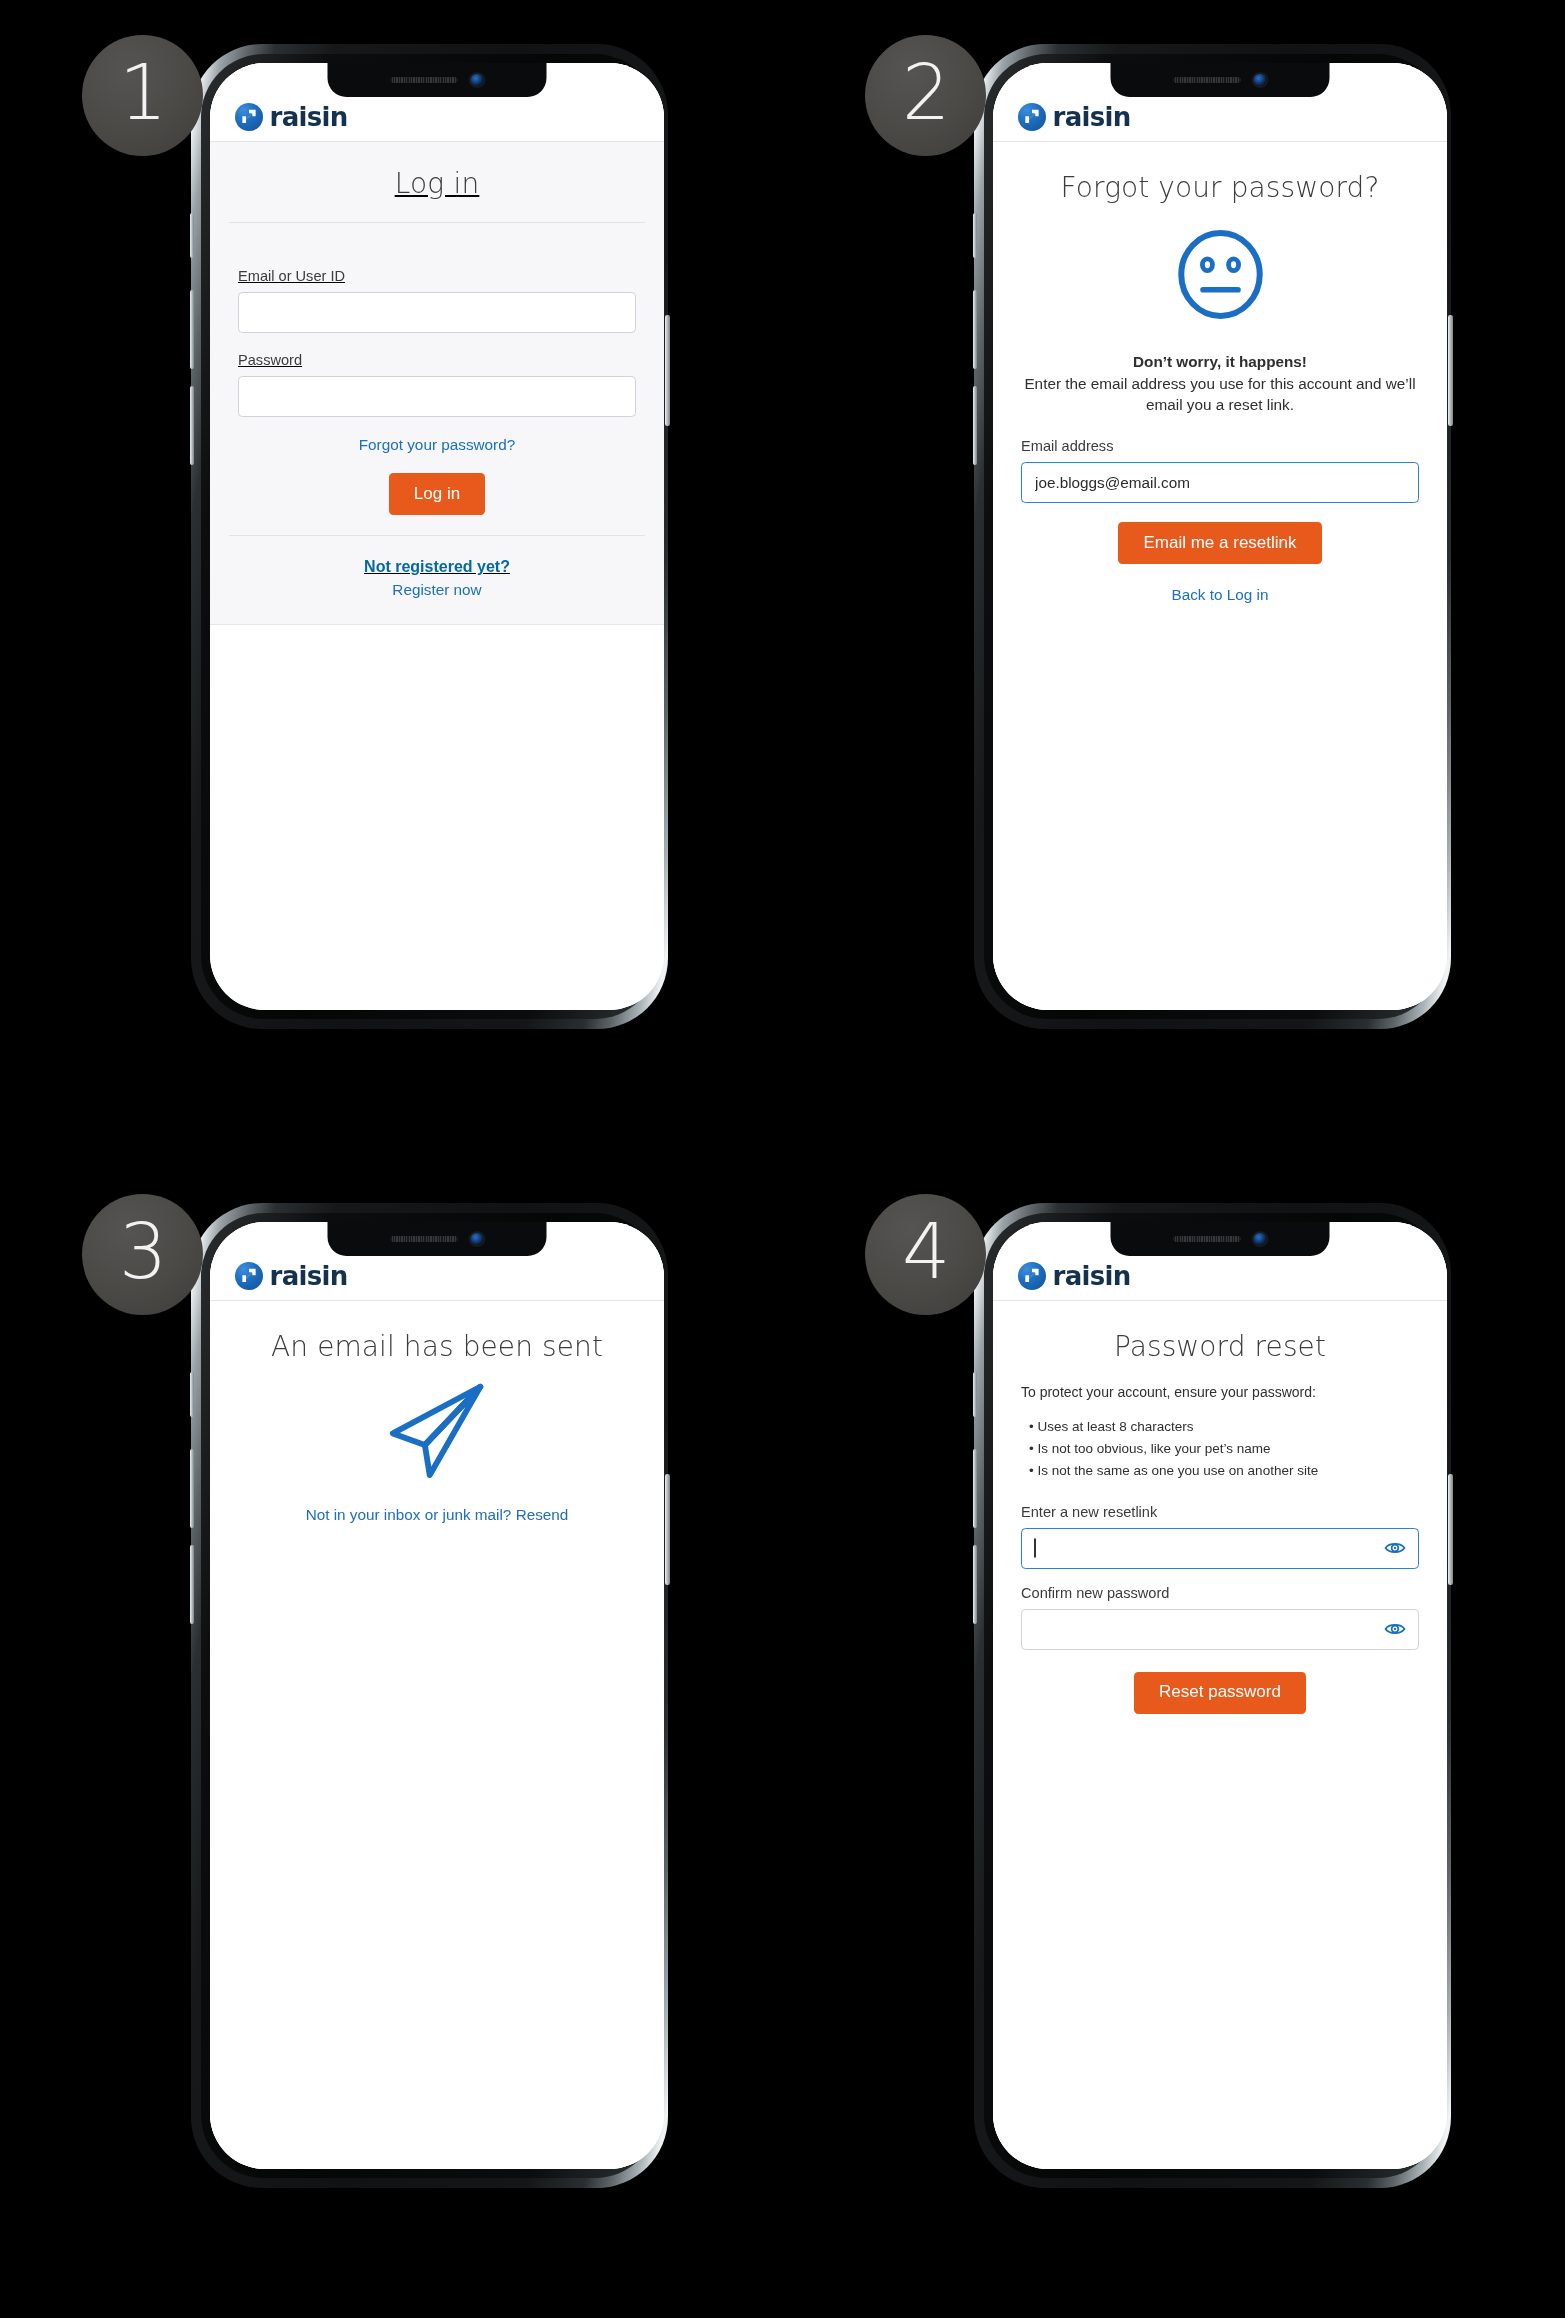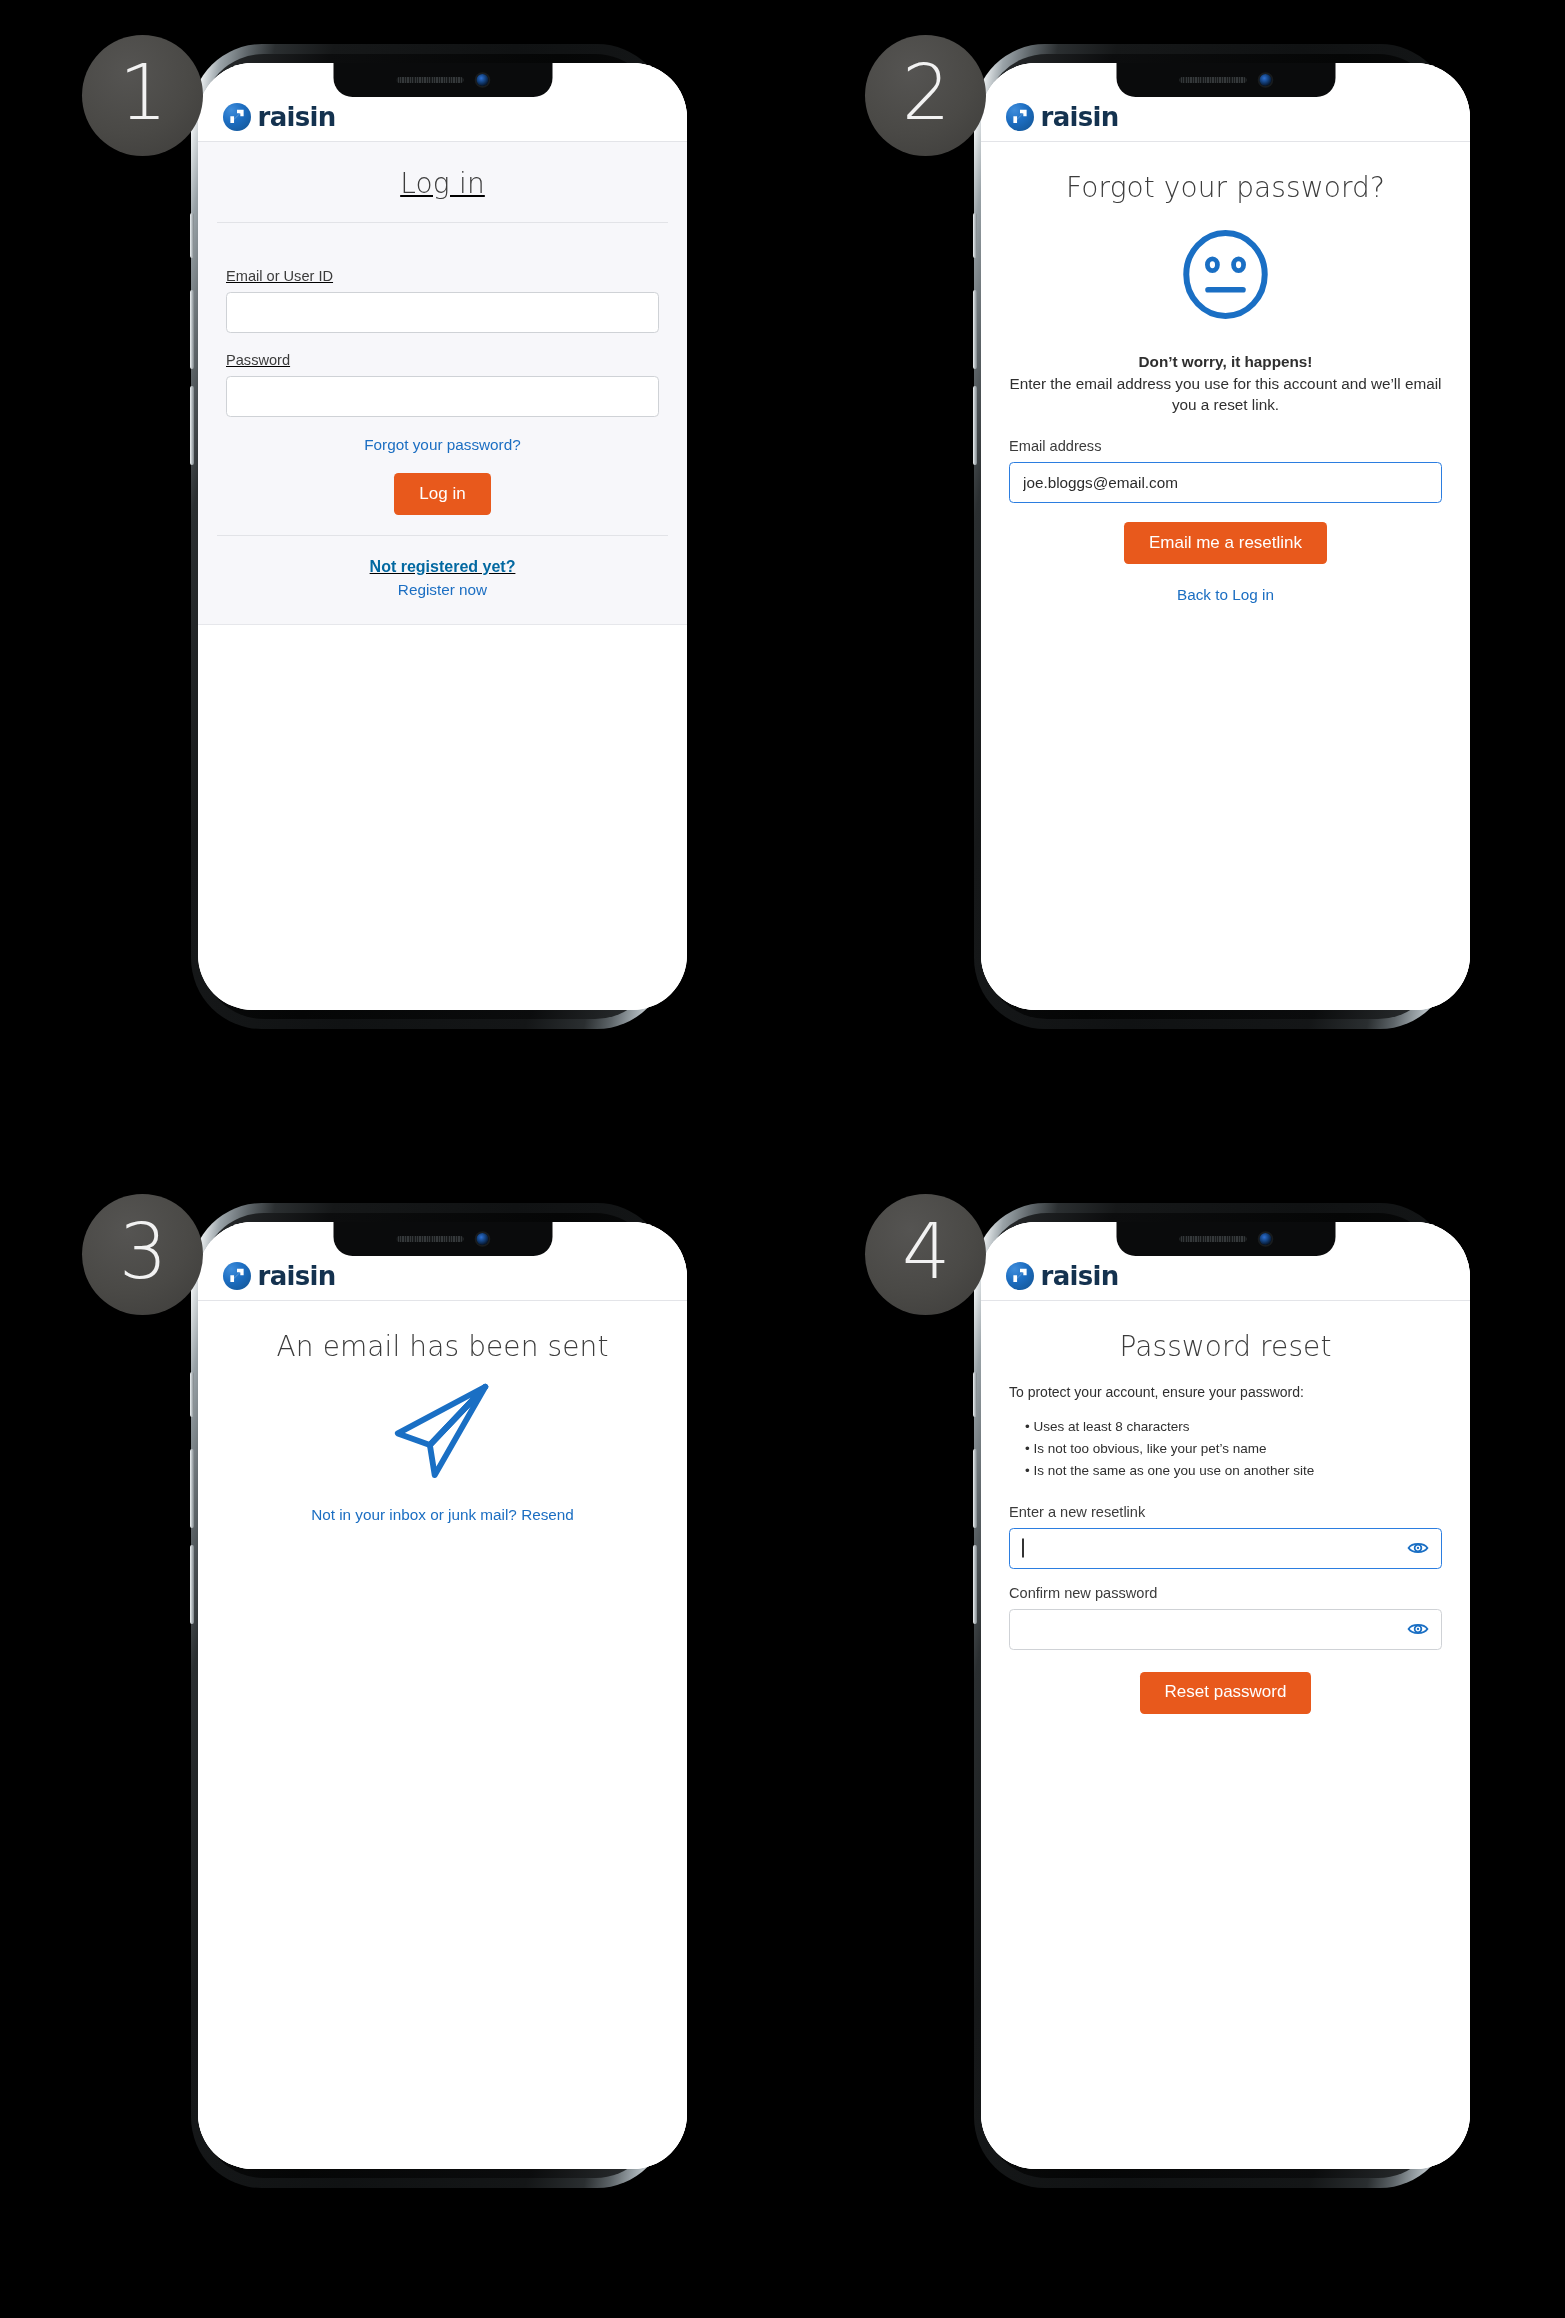--- a/index.html
+++ b/index.html
@@ -92,22 +92,22 @@
     z-index: 25;
   }
   .btn-left-mute   { left: -1.5px; top: 169px;  height: 45px; }
   .btn-left-volup  { left: -1.5px; top: 246px;  height: 79px; }
   .btn-left-voldn  { left: -1.5px; top: 342px;  height: 79px; }
   .btn-right-power { right: -1.5px; top: 271px; height: 111px; }
 
   
   .screen {
     position: absolute;
-    left: 7px; top: 19px;
-    width: 489px; height: 947px;
+    left: 19px; top: 19px;
+    width: 454px; height: 947px;
     border-radius: 55px;
     background: #ffffff;
     overflow: hidden;
     z-index: 30;
   }
 
   
   .notch {
     position: absolute;
     left: 50%;
@@ -276,21 +276,21 @@
   .illus { display: flex; justify-content: center; margin: 16px 0 22px; }
 
   .para {
     font-size: 15.3px;
     line-height: 1.42;
     color: #2f2f2f;
     text-align: center;
   }
   .para b { font-weight: 700; }
 
-  .rule-list { margin: 13px 16px 0; padding: 0; list-style: none; }
+  .rule-list { margin: 13px 8px 0; padding: 0; list-style: none; }
   .rule-list li {
     font-size: 13.5px;
     color: #2f2f2f;
     line-height: 1.62;
   }
   .lead-text {
     font-size: 14px;
     color: #2f2f2f;
     line-height: 1.5;
   }

